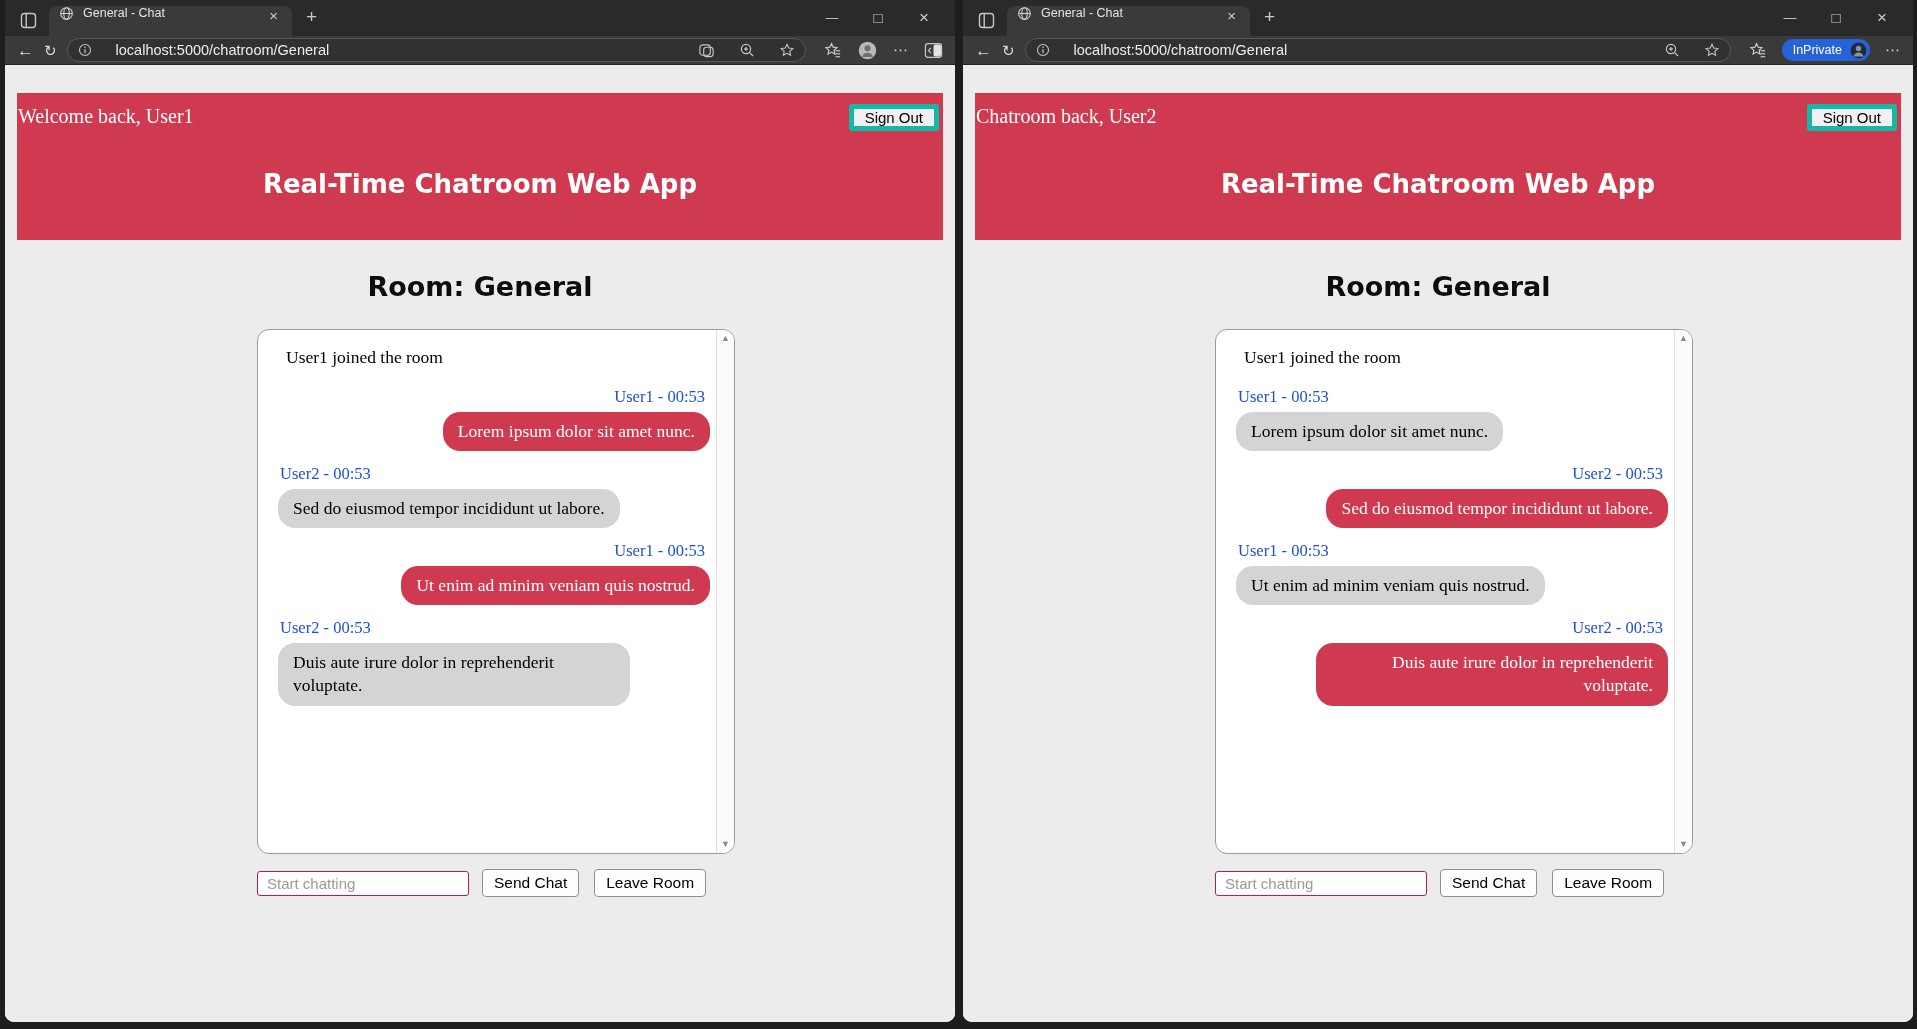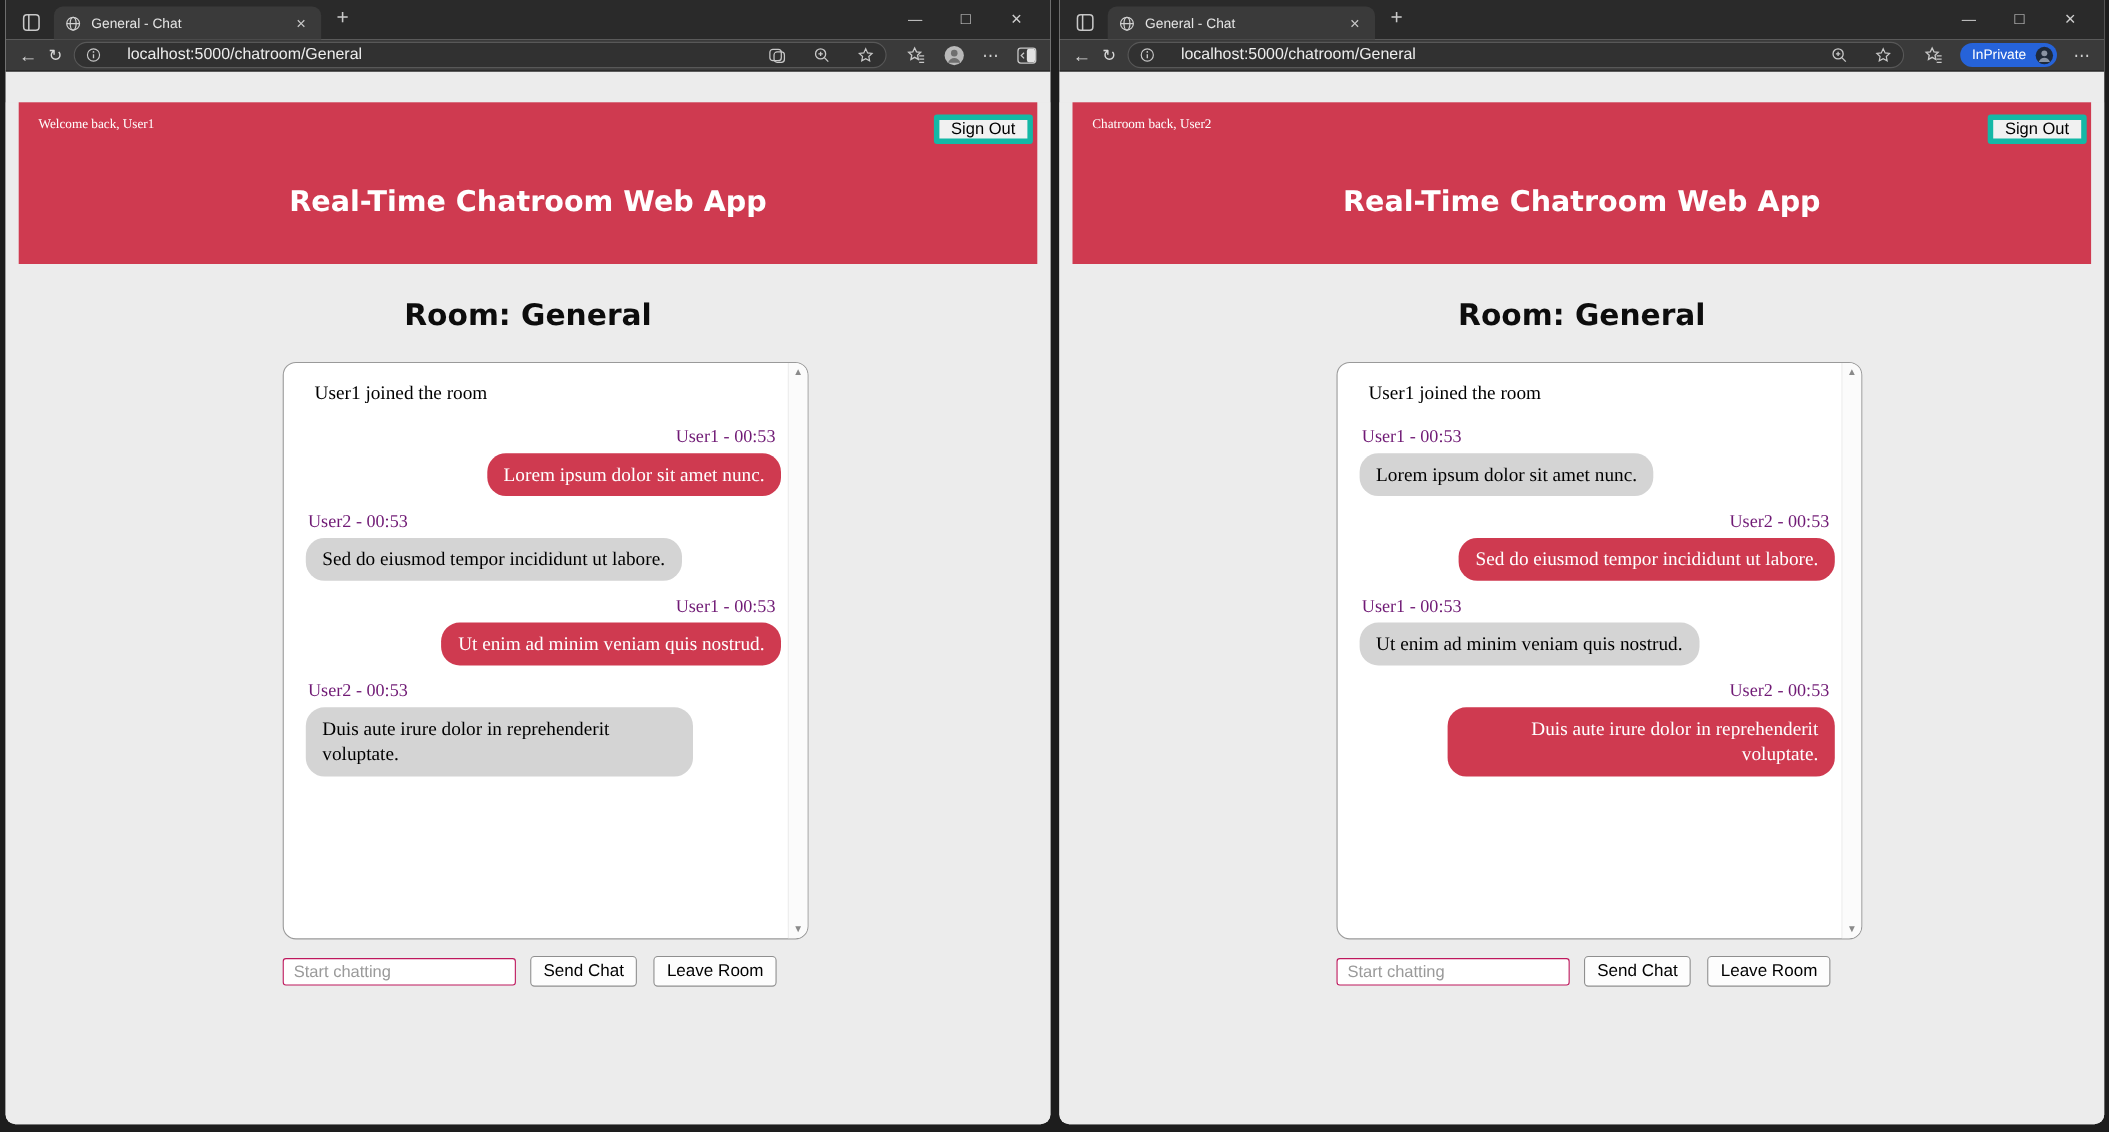--- a/index.html
+++ b/index.html
@@ -10,21 +10,21 @@
   .window{
     position:absolute;top:0;height:1022px;width:950px;background:#ececec;
     border-radius:0 0 9px 9px;overflow:hidden;
   }
   #win0{left:5px;} #win1{left:963px;}
 
   
   .tabstrip{height:36px;background:#2a2a2a;display:flex;align-items:flex-end;position:relative;}
   .ws-icon{margin:0 12px 7px 15px;display:block;}
   .tab{height:30px;width:243px;background:#3a3a3a;border-radius:8px 8px 0 0;
-       display:flex;align-items:center;padding:0 10px;box-sizing:border-box;}
+       display:flex;align-items:flex-start;padding:0 10px;box-sizing:border-box;}
   .tab-fav{margin-right:9px;flex:none;display:block;}
   .tab-title{font-size:12.5px;color:#e4e4e4;flex:1;white-space:nowrap;overflow:hidden;}
   .tab-close{color:#c9c9c9;font-size:15px;line-height:1;padding:2px 4px;cursor:default;}
   .newtab{color:#c9c9c9;font-size:19px;line-height:1;margin:0 0 10px 14px;}
   .wincontrols{position:absolute;top:0;right:8px;height:34px;display:flex;align-items:center;gap:0;}
   .wc{width:46px;text-align:center;color:#cfcfcf;font-size:13px;line-height:1;}
   .wc.max{font-size:15px;}
   .wc.cls{font-size:17px;}
 
   .toolbar{height:28px;background:#3a3a3a;display:flex;align-items:center;
@@ -37,21 +37,21 @@
   .chrome-right{display:flex;align-items:center;gap:15px;margin-left:8px;flex:none;}
   .dots{color:#d0d0d0;font-size:15px;letter-spacing:1px;}
   .inprivate{background:var(--inprivate-blue);border-radius:12px;height:22px;
              display:flex;align-items:center;gap:7px;padding:0 2px 0 11px;}
   .inprivate-label{color:#fff;font-size:12.5px;}
   .icon-svg{display:block;}
 
   
   .page{height:958px;position:relative;background:#ececec;}
   .banner{margin:28px 12px 0;height:147px;background:var(--accent);position:relative;}
-  .welcome{position:absolute;left:18px;top:12px;color:#fff;font-size:12px;
+  .welcome{position:absolute;left:1px;top:12px;color:#fff;font-size:20px;
            font-family:"Liberation Serif", serif;}
   .signout{position:absolute;right:4px;top:11px;background:#f1f1f1;border:5px solid #14b8a6;
            border-radius:3px;padding:0 11px;font-size:15px;color:#000;
            font-family:"Liberation Sans", sans-serif;}
   .apptitle{text-align:center;padding-top:76px;font-family:"DejaVu Sans", sans-serif;
             font-weight:bold;font-size:26px;color:#fff;}
   .roomtitle{text-align:center;margin:31px 0 0;font-family:"DejaVu Sans", sans-serif;
              font-weight:bold;font-size:27px;color:#0d0d0d;}
 
   .chatpanel{position:relative;margin:27px 0 0 252px;width:478px;height:525px;background:#fff;
@@ -59,21 +59,21 @@
   .messages{position:absolute;top:0;bottom:0;left:0;right:18px;
             padding:16px 6px 10px 20px;display:flex;flex-direction:column;overflow:hidden;
             font-family:"Liberation Serif", serif;}
   .vscroll{position:absolute;top:0;bottom:0;right:0;width:17px;background:#fbfbfb;
            border-left:1px solid #e0e0e0;border-radius:0 11px 11px 0;
            display:flex;flex-direction:column;justify-content:space-between;}
   .sb-arrow{color:#8a8a8a;font-size:9px;text-align:center;padding:4px 0;line-height:1;}
 
   .row{display:flex;flex-direction:column;align-items:flex-start;margin-bottom:13px;}
   .row.mine{align-items:flex-end;}
-  .row .meta{font-size:16.5px;color:#701a75;margin:0 5px 5px 2px;}
+  .row .meta{font-size:16.5px;color:#1d4ed8;margin:0 5px 5px 2px;}
   .row .meta:empty{display:none;}
   .row .bubble{max-width:322px;padding:8px 15px;border-radius:17px;
                font-size:17.5px;line-height:1.32;}
   .row.mine .bubble{background:var(--accent);color:#fff;text-align:right;}
   .row.theirs .bubble{background:var(--bubble-gray);color:#000;}
   .row.sys{margin-bottom:18px;}
   .row.sys .bubble{background:none;padding:0 0 0 8px;border-radius:0;color:#000;max-width:none;}
 
   .controls{margin:15px 0 0 252px;display:flex;align-items:center;}
   .chat-input{width:212px;height:25px;box-sizing:border-box;border:1px solid #be185d;

